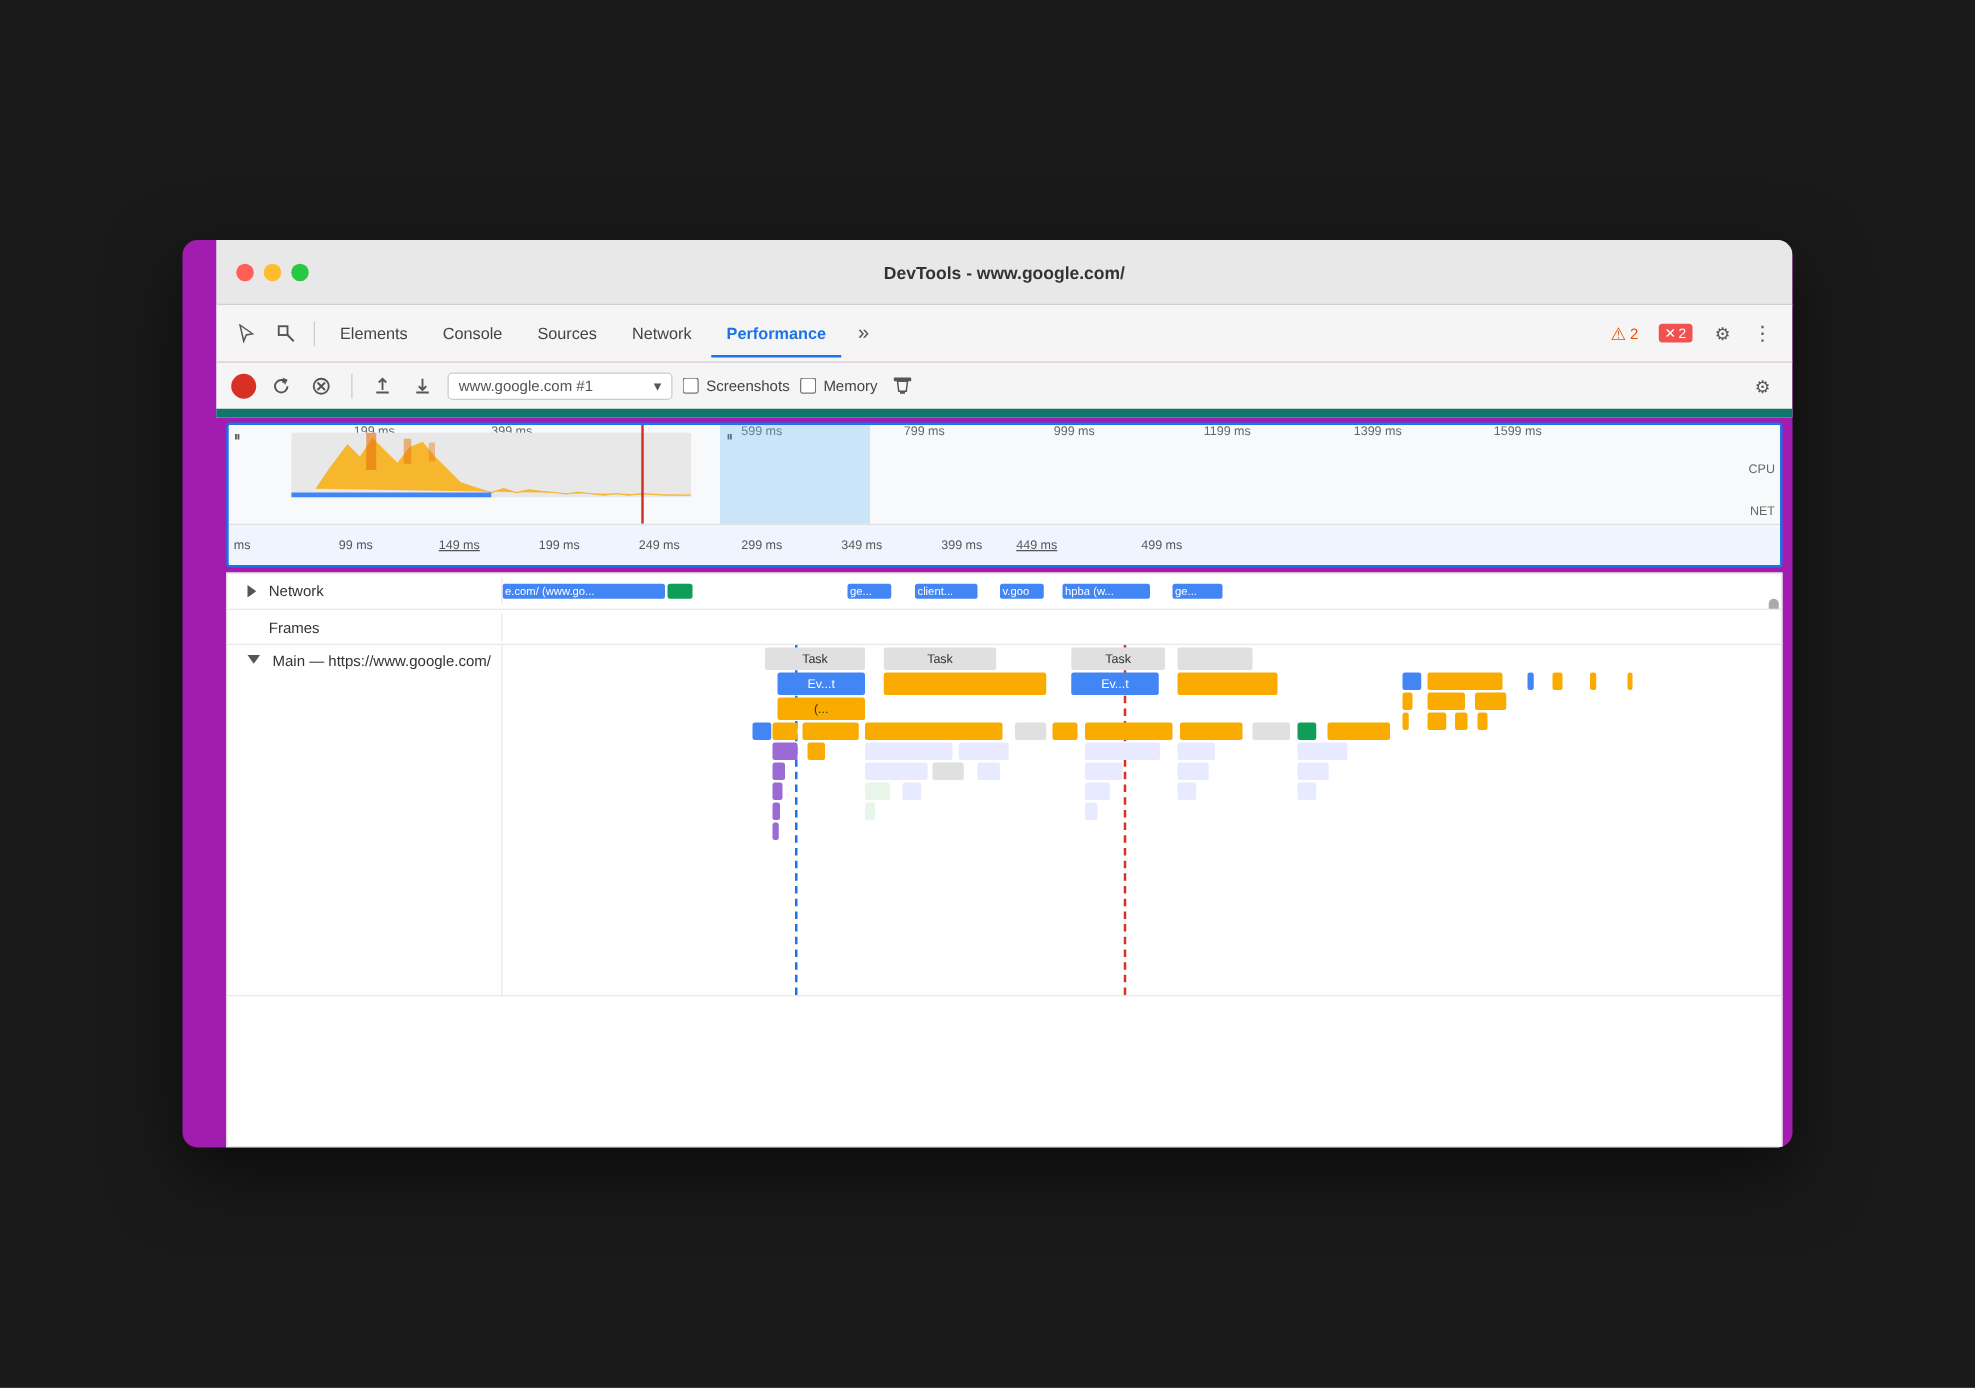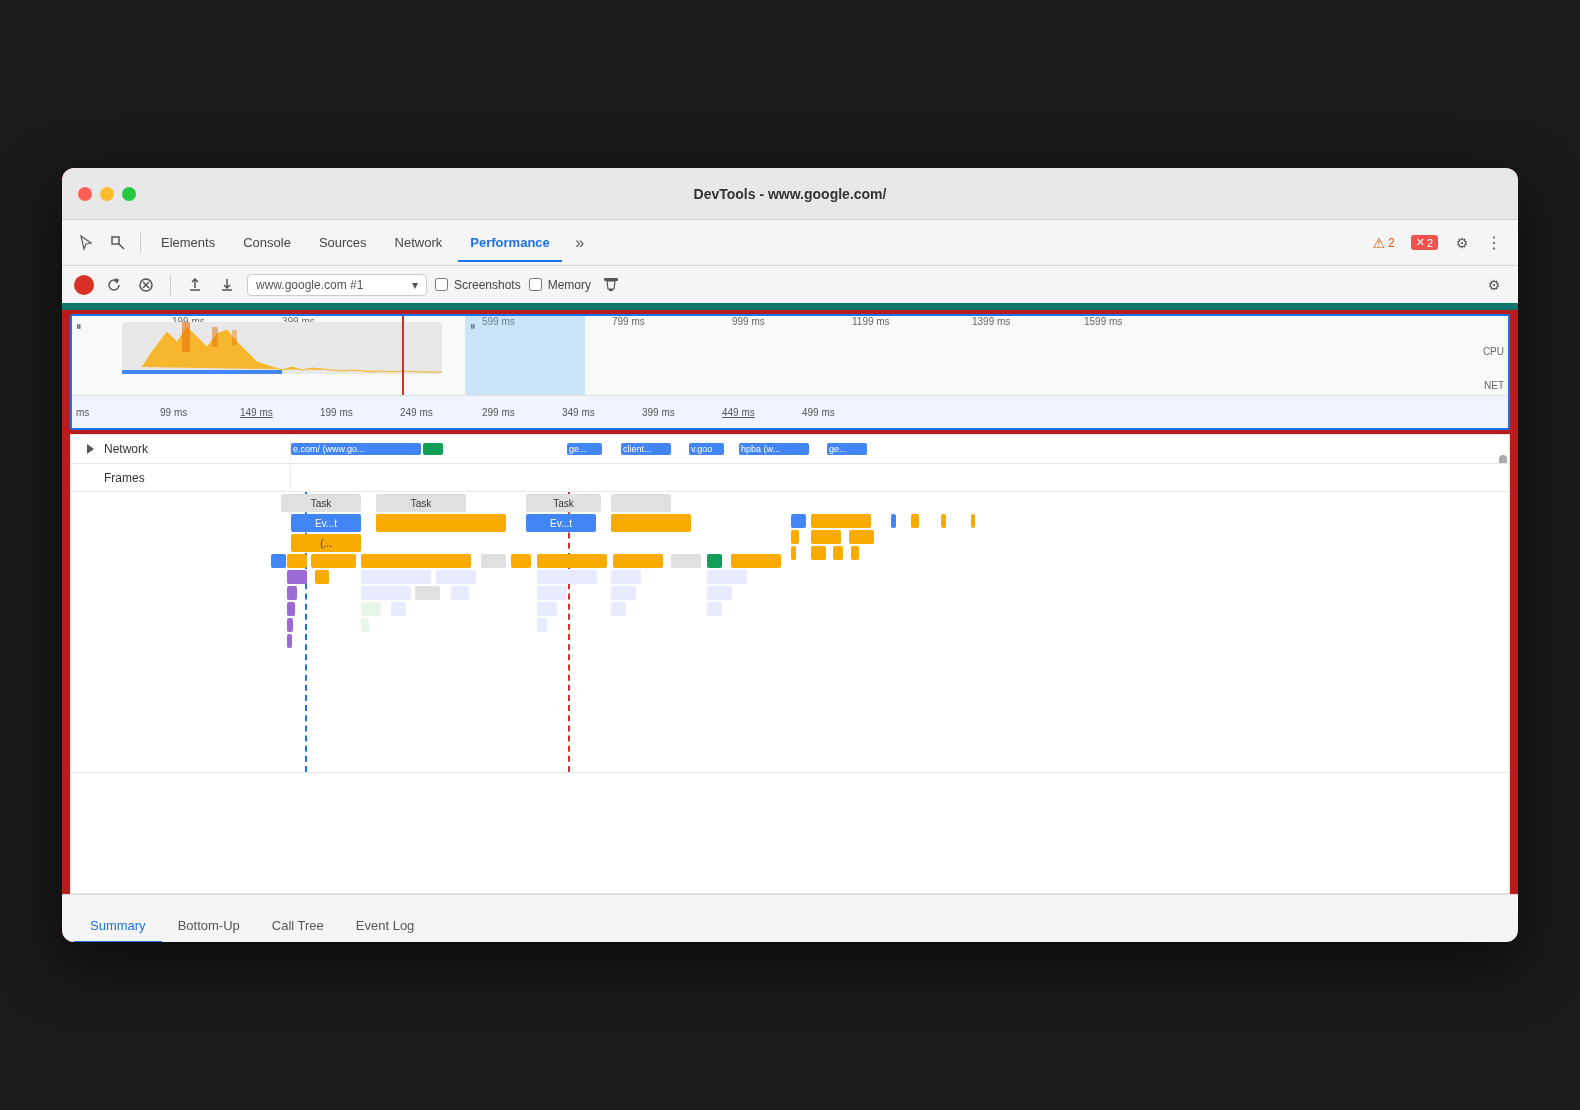--- a/index.html
+++ b/index.html
@@ -5,25 +5,26 @@
     * { box-sizing: border-box; margin: 0; padding: 0; }
     body {
       background: #1a1a1a;
       display: flex;
       justify-content: center;
       align-items: center;
       min-height: 100vh;
       font-family: -apple-system, BlinkMacSystemFont, 'Helvetica Neue', Arial, sans-serif;
     }
     .window {
-      width: 1456px;
-      background: #b91c1c;
+      width: 1288px;
+      background: #a21caf;
       border-radius: 12px;
       overflow: hidden;
       box-shadow: 0 20px 60px rgba(0,0,0,0.6);
+      padding-left: 27px;
     }
     
     .title-bar {
       background: #e8e8e8;
       height: 52px;
       display: flex;
       align-items: center;
       padding: 0 16px;
       border-bottom: 1px solid #d0d0d0;
       position: relative;
@@ -500,21 +501,21 @@
     <div class="overview-bottom">
       <div style="position:relative;width:100%;height:100%;display:flex;align-items:center;">
         <span class="bmark" style="left:4px;">ms</span>
         <span class="bmark" style="left:88px;">99 ms</span>
         <span class="bmark" style="left:168px;text-decoration:underline;">149 ms</span>
         <span class="bmark" style="left:248px;">199 ms</span>
         <span class="bmark" style="left:328px;">249 ms</span>
         <span class="bmark" style="left:410px;">299 ms</span>
         <span class="bmark" style="left:490px;">349 ms</span>
         <span class="bmark" style="left:570px;">399 ms</span>
-        <span class="bmark" style="left:650px;text-decoration:underline;">449 ms</span>
+        <span class="bmark" style="left:630px;text-decoration:underline;">449 ms</span>
         <span class="bmark" style="left:730px;">499 ms</span>
       </div>
     </div>
   </div>
 
   <div class="main-content">
 
     <div class="timeline-row network-row">
       <div class="row-label">
         <span class="tri-right" style="margin-right:4px;"></span>
@@ -537,20 +538,24 @@
     <div class="timeline-row frames-row">
       <div class="row-label">
         <span style="display:inline-block;width:7px;height:7px;margin-right:4px;"></span>
         <span>Frames</span>
       </div>
       <div class="row-content"></div>
     </div>
 
 
     <div class="timeline-row main-thread-row">
+      <div class="row-label" style="height:280px;align-items:flex-start;padding-top:6px;">
+        <span class="tri-down" style="margin-right:4px;margin-top:2px;"></span>
+        <span>Main — https://www.google.com/</span>
+      </div>
       <div class="row-content flame-chart">
 
         <div class="dash-line" style="left:234px;top:0;height:100%;"></div>
         <div class="dash-line dash-line-red" style="left:497px;top:0;height:100%;"></div>
 
         <div class="flame-block" style="left:210px;top:2px;width:80px;height:18px;background:#e0e0e0;color:#333;font-size:10px;">Task</div>
         <div class="flame-block" style="left:305px;top:2px;width:90px;height:18px;background:#e0e0e0;color:#333;font-size:10px;">Task</div>
         <div class="flame-block" style="left:455px;top:2px;width:75px;height:18px;background:#e0e0e0;color:#333;font-size:10px;">Task</div>
         <div class="flame-block" style="left:540px;top:2px;width:60px;height:18px;background:#e0e0e0;color:#333;font-size:10px;"></div>
 
@@ -614,19 +619,13 @@
         <div class="flame-block" style="left:778px;top:38px;width:25px;height:14px;background:#f9ab00;"></div>
 
         <div class="flame-block" style="left:720px;top:54px;width:5px;height:14px;background:#f9ab00;"></div>
         <div class="flame-block" style="left:740px;top:54px;width:15px;height:14px;background:#f9ab00;"></div>
         <div class="flame-block" style="left:762px;top:54px;width:10px;height:14px;background:#f9ab00;"></div>
         <div class="flame-block" style="left:780px;top:54px;width:8px;height:14px;background:#f9ab00;"></div>
       </div>
     </div>
   </div>
 
-  <div class="bottom-tabs">
-    <div class="bottom-tab active">Summary</div>
-    <div class="bottom-tab">Bottom-Up</div>
-    <div class="bottom-tab">Call Tree</div>
-    <div class="bottom-tab">Event Log</div>
-  </div>
 </div>
 
 </body></html>

